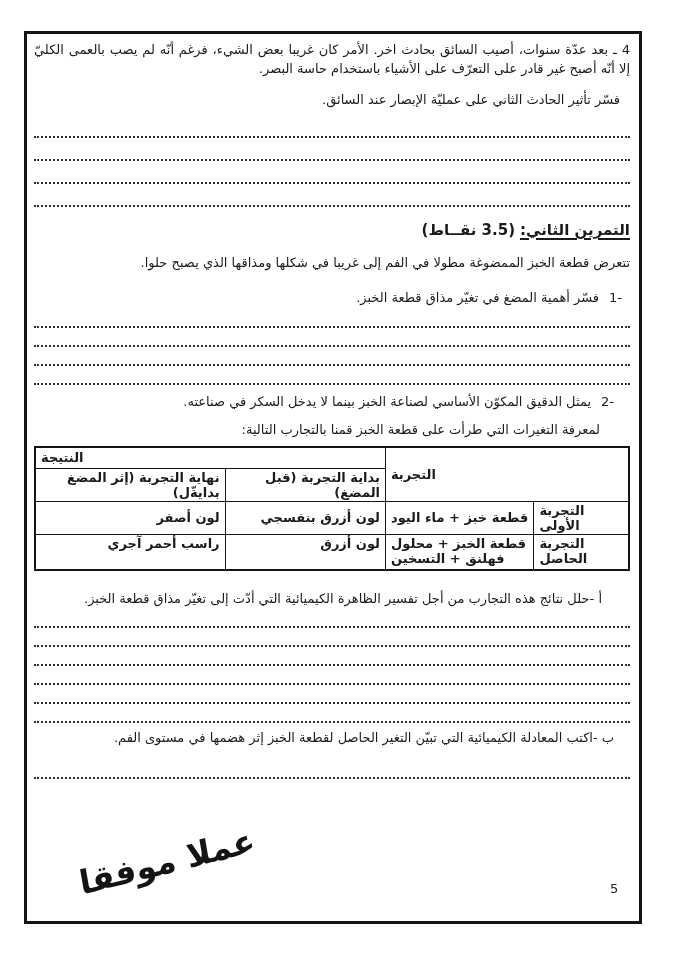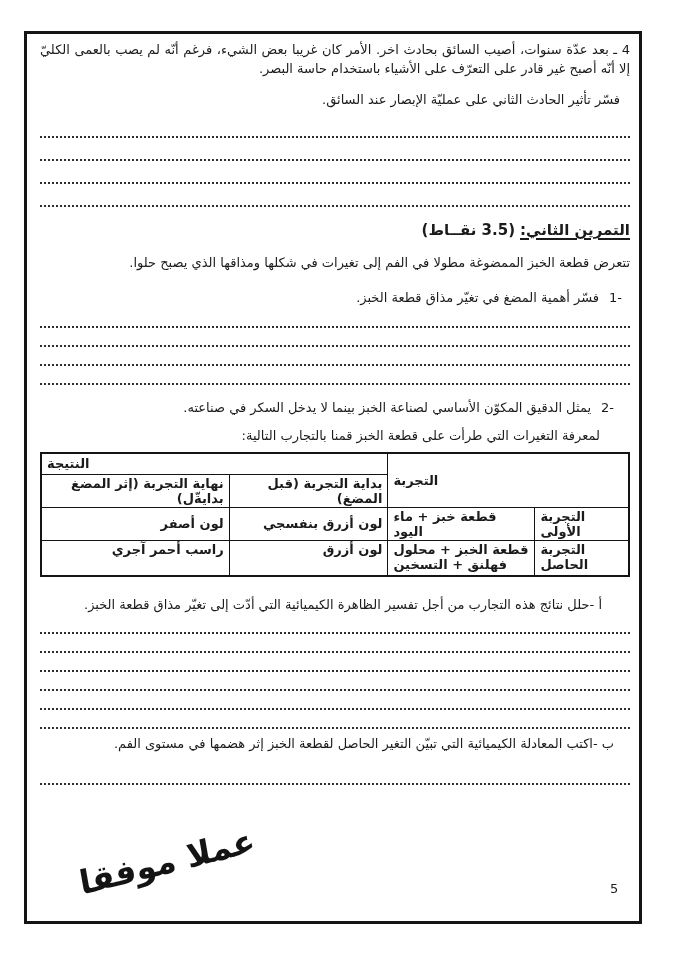--- a/index.html
+++ b/index.html
@@ -4,40 +4,40 @@
 <style>
   html, body { margin:0; padding:0; background:#ffffff; }
   .page {
     position:relative; width:674px; height:954px; background:#fff;
     font-family:"DejaVu Sans", sans-serif; color:#1b1b1b; overflow:hidden;
     direction:rtl;
   }
   .page-border {
     position:absolute; left:24px; top:31px; width:618px; height:893px;
     border:3px solid #141414; box-sizing:border-box;
-    padding:6px 9px 0 13px;
+    padding:6px 9px 0 7px;
   }
   .txt { font-size:13px; line-height:19px; }
   .q4-text { text-align:justify; }
   .q4-prompt { margin-top:12px; margin-right:10px; }
   .dots { border-bottom:2px dotted #2e2e2e; }
   .dots-g1 { margin-top:6px; }
   .dots-g1 .dots { height:21px; }
   .dots-g2 .dots, .dots-g3 .dots { height:17px; }
   .dots-g2 { margin-top:2px; }
   .dots-g3 { margin-top:1px; }
   .dots-last { margin-top:13px; height:17px; }
   .ex2-heading { margin-top:12px; font-size:15px; line-height:22px; font-weight:bold; }
   .ex2-title {
     text-decoration:underline; text-decoration-thickness:1.5px; text-underline-offset:3px;
   }
   .ex2-points { margin-right:5px;margin-left:24px; }
   .ex2-intro { margin-top:12px; }
   .item-1 { margin-top:16px; margin-right:8px; }
-  .item-2 { margin-top:13px; margin-right:16px; }
+  .item-2 { margin-top:7px; margin-right:16px; }
   .num-marker { direction:ltr; unicode-bidi:embed; margin-left:10px; }
   .table-intro { margin-top:9px; margin-right:30px; }
   table.exp {
     margin-top:7px; width:100%; border-collapse:collapse;
     border:2px solid #141414; font-size:13px; font-weight:bold;
   }
   table.exp td { border:1px solid #141414; padding:1px 5px; }
   .c-center { text-align:left; }
   .c-right  { text-align:right; }
   .r-head1 { height:21px; }
@@ -72,21 +72,21 @@
       <div class="dots"></div>
       <div class="dots"></div>
       <div class="dots"></div>
       <div class="dots"></div>
     </div>
 
     <div class="ex2-heading">
       <span class="ex2-title">التمرين الثاني:</span><span class="ex2-points">(3.5 نقــاط)</span>
     </div>
 
-    <div class="txt ex2-intro">تتعرض قطعة الخبز الممضوغة مطولا في الفم إلى تغيرات في شكلها ومذاقها الذي يصبح حلوا.</div>
+    <div class="txt ex2-intro">تتعرض قطعة الخبز الممضوغة مطولا في الفم إلى غريبا في شكلها ومذاقها الذي يصبح حلوا.</div>
 
     <div class="txt item-1">
       <span class="num-marker">1-</span><span>فسّر أهمية المضغ في تغيّر مذاق قطعة الخبز.</span>
     </div>
 
     <div class="dots-g2">
       <div class="dots"></div>
       <div class="dots"></div>
       <div class="dots"></div>
       <div class="dots"></div>

